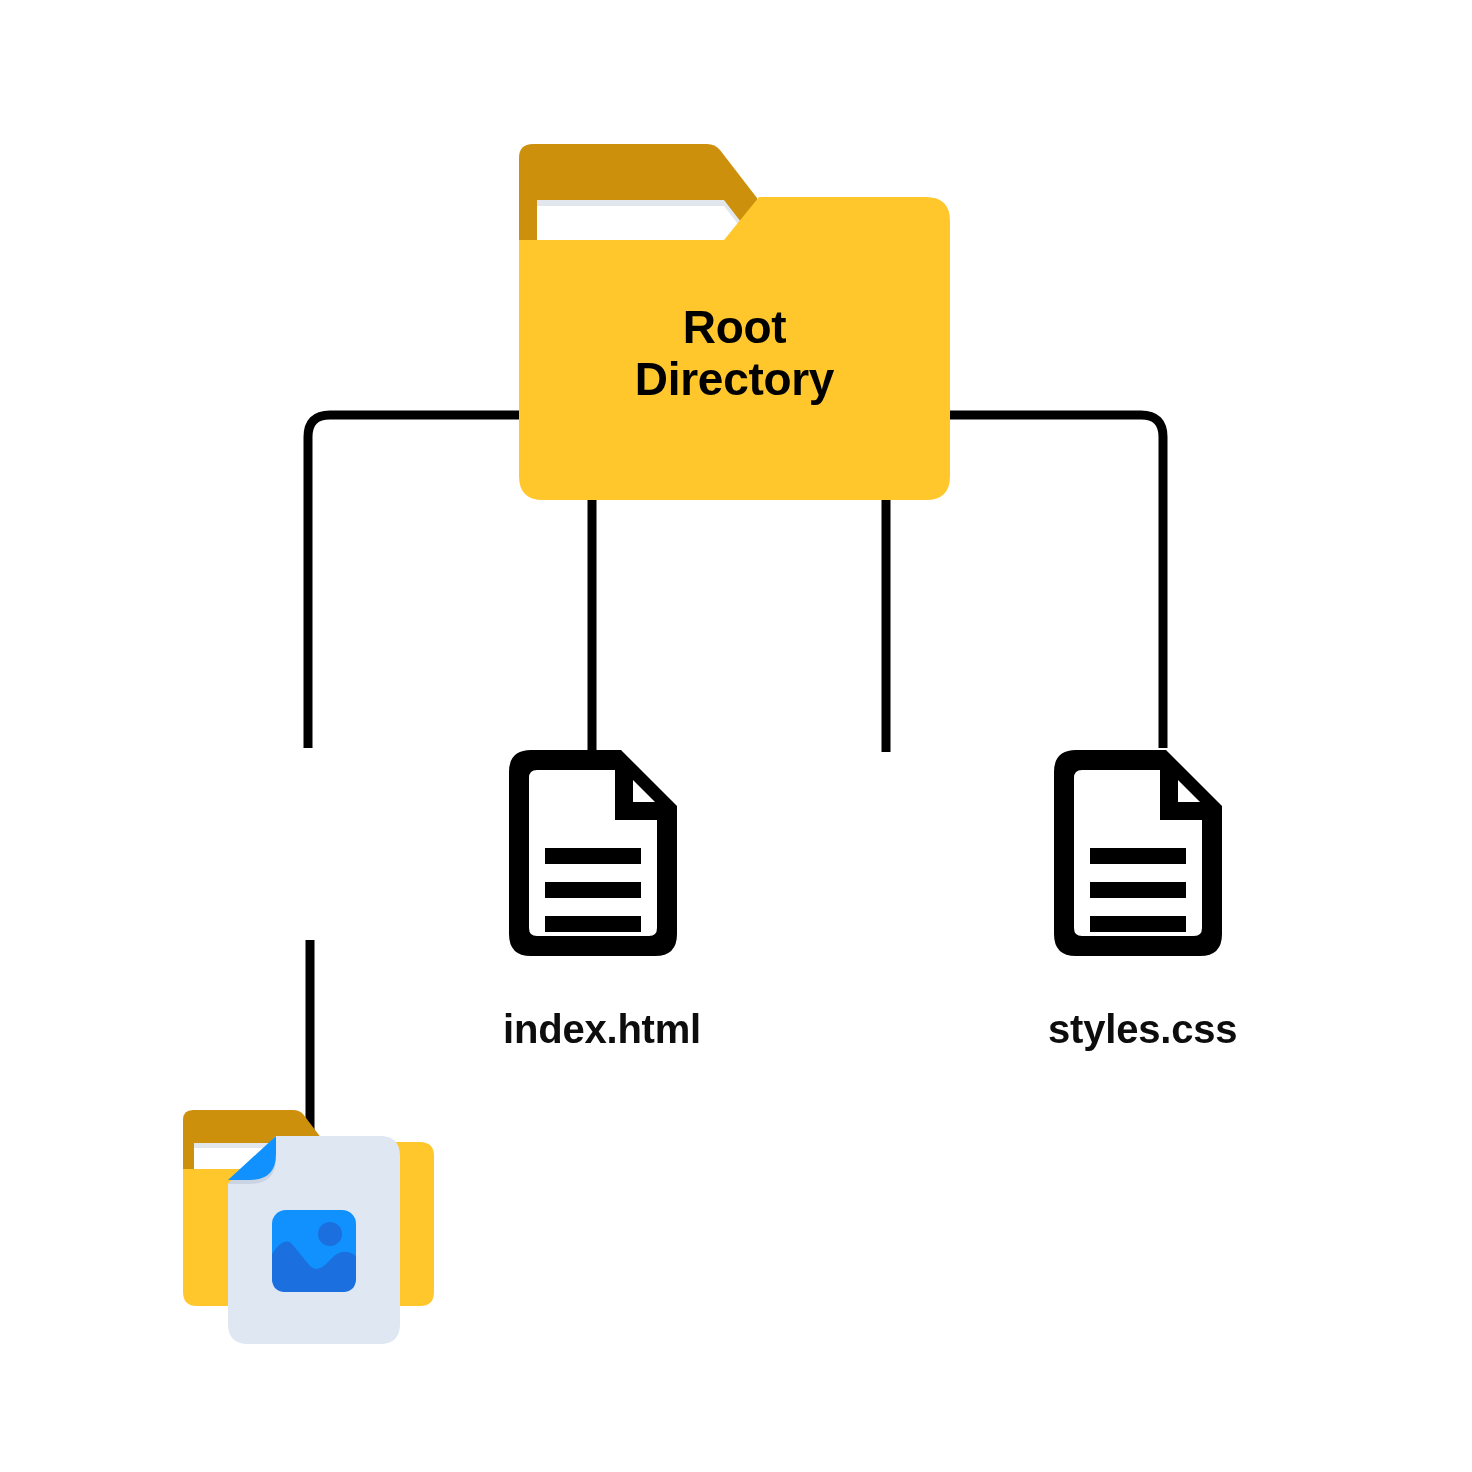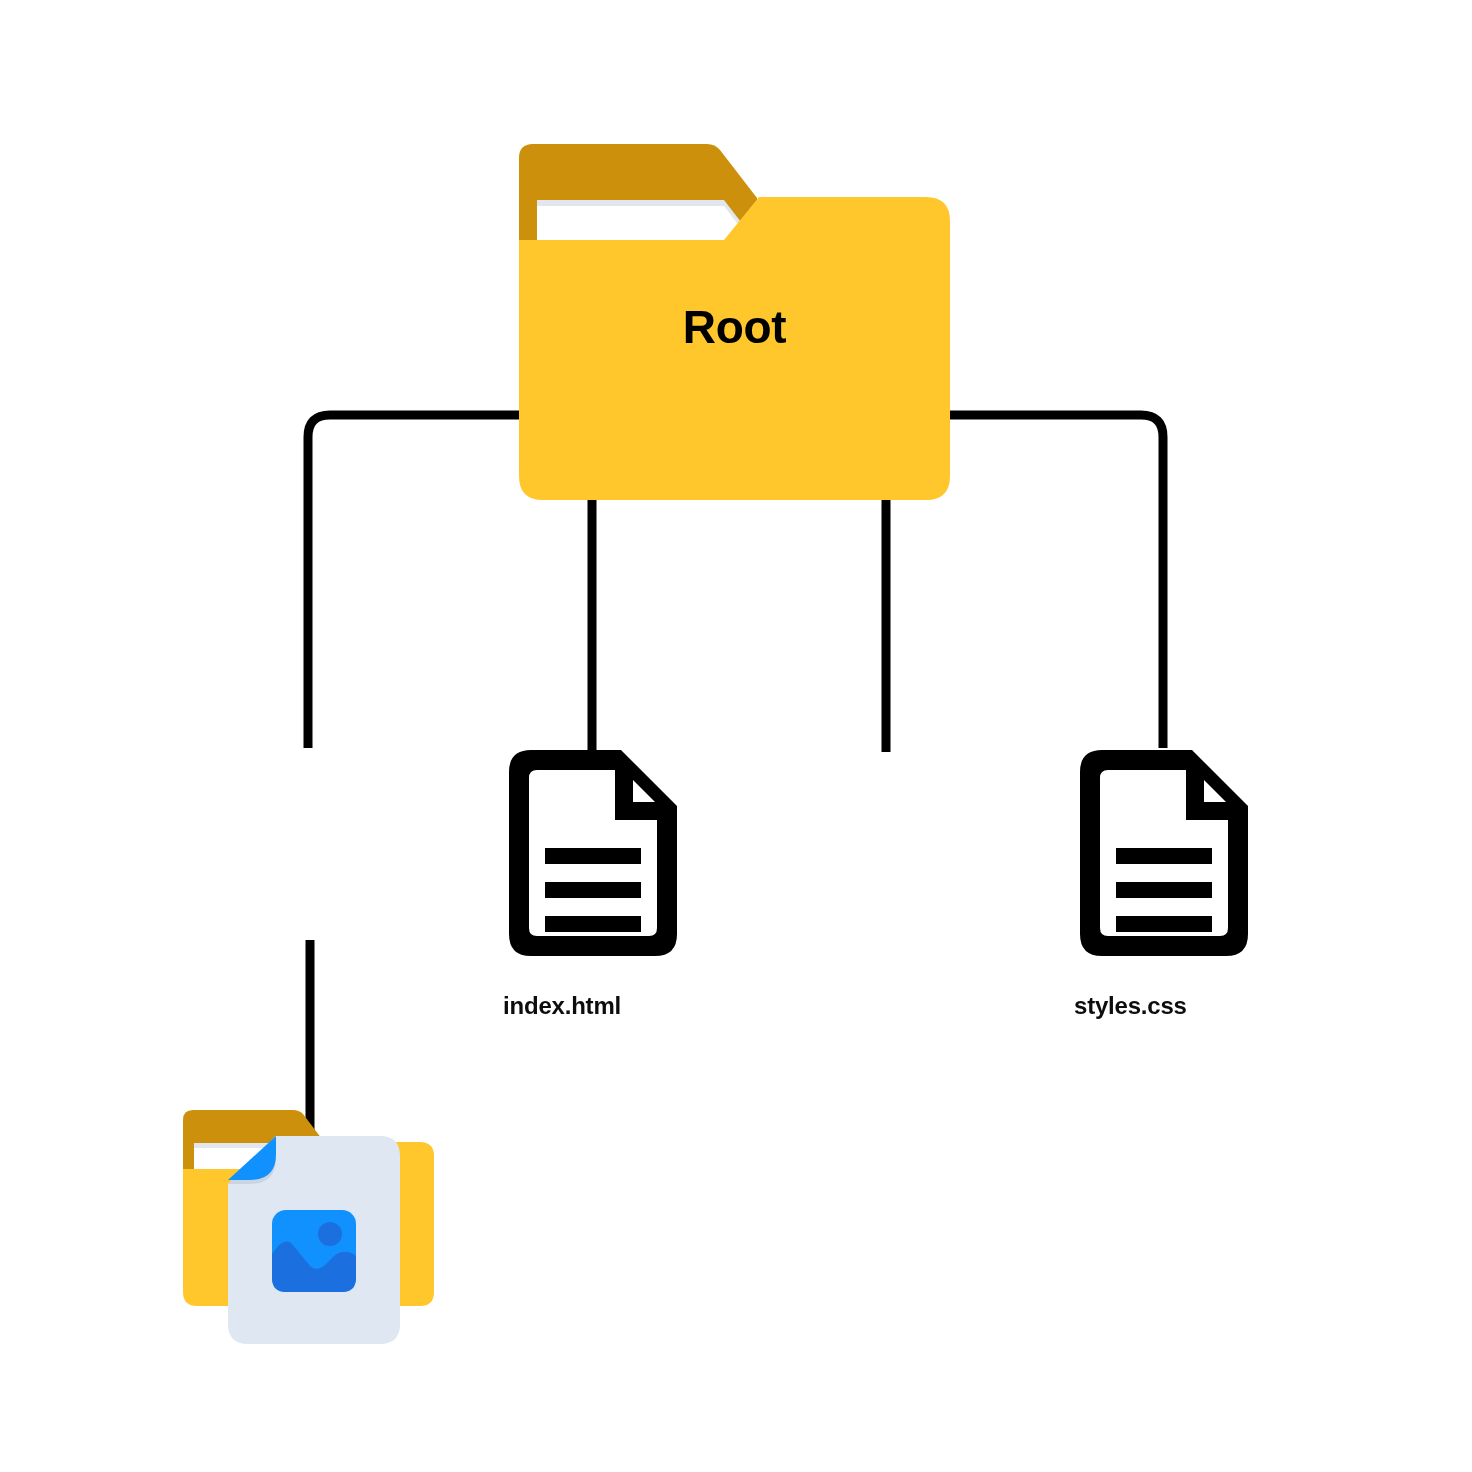--- a/index.html
+++ b/index.html
@@ -89,32 +89,32 @@
     position: absolute;
     z-index: 3;
     width: 180px;
   }
   .doc-node .dsvg {
     display: block;
     width: 180px;
     height: 218px;
   }
   .doc-caption {
-    margin-top: 30px;
-    text-align: left;
-    font-size: 24px;
+    margin-top: 45px;
+    text-align: right;
+    font-size: 40px;
     font-weight: 700;
     color: #0d0d0d;
     letter-spacing: -0.2px;
     white-space: nowrap;
   }
 
   #node-indexhtml { left: 503px; top: 744px; }
   #node-indexjs   { left: 796px; top: 744px; }
-  #node-stylescss { left: 1074px; top: 744px; }
+  #node-stylescss { left: 1048px; top: 744px; }
 
   
   #node-imagefile {
     left: 228px;
     top: 1136px;
     width: 172px;
     height: 208px;
   }
   #node-imagefile .isvg {
     display: block;
@@ -143,21 +143,21 @@
 
       <path d="M 0 18 Q 0 4 14 4 L 188 4 Q 196 4 201 10 L 238 58 L 238 120 L 0 120 Z" fill="#CC900C"></path>
 
       <path d="M 18 60 L 205 60 L 232 95 L 18 95 Z" fill="#E2E6ED"></path>
 
       <path d="M 18 66 L 205 66 L 232 101 L 18 101 Z" fill="#FFFFFF"></path>
 
       <path d="M 0 100 L 205 100 L 240 57 L 407 57 Q 431 57 431 81 L 431 336 Q 431 360 407 360
                L 24 360 Q 0 360 0 336 Z" fill="#FFC72C"></path>
     </svg>
-    <div class="folder-label"><span>Root</span><br></div>
+    <div class="folder-label"><span>Root</span><br><span>Directory</span></div>
   </div>
 
   <div class="node folder" id="node-images">
     <svg class="fsvg" viewBox="0 0 251 198" preserveAspectRatio="none">
       <path d="M 0 12 Q 0 2 10 2 L 110 2 Q 116 2 120 6 L 142 35 L 142 72 L 0 72 Z" fill="#CC900C"></path>
       <path d="M 11 35 L 120 35 L 137 57 L 11 57 Z" fill="#E2E6ED"></path>
       <path d="M 11 40 L 120 40 L 137 62 L 11 62 Z" fill="#FFFFFF"></path>
       <path d="M 0 61 L 120 61 L 142 34 L 237 34 Q 251 34 251 48 L 251 184 Q 251 198 237 198
                L 14 198 Q 0 198 0 184 Z" fill="#FFC72C"></path>
     </svg>

